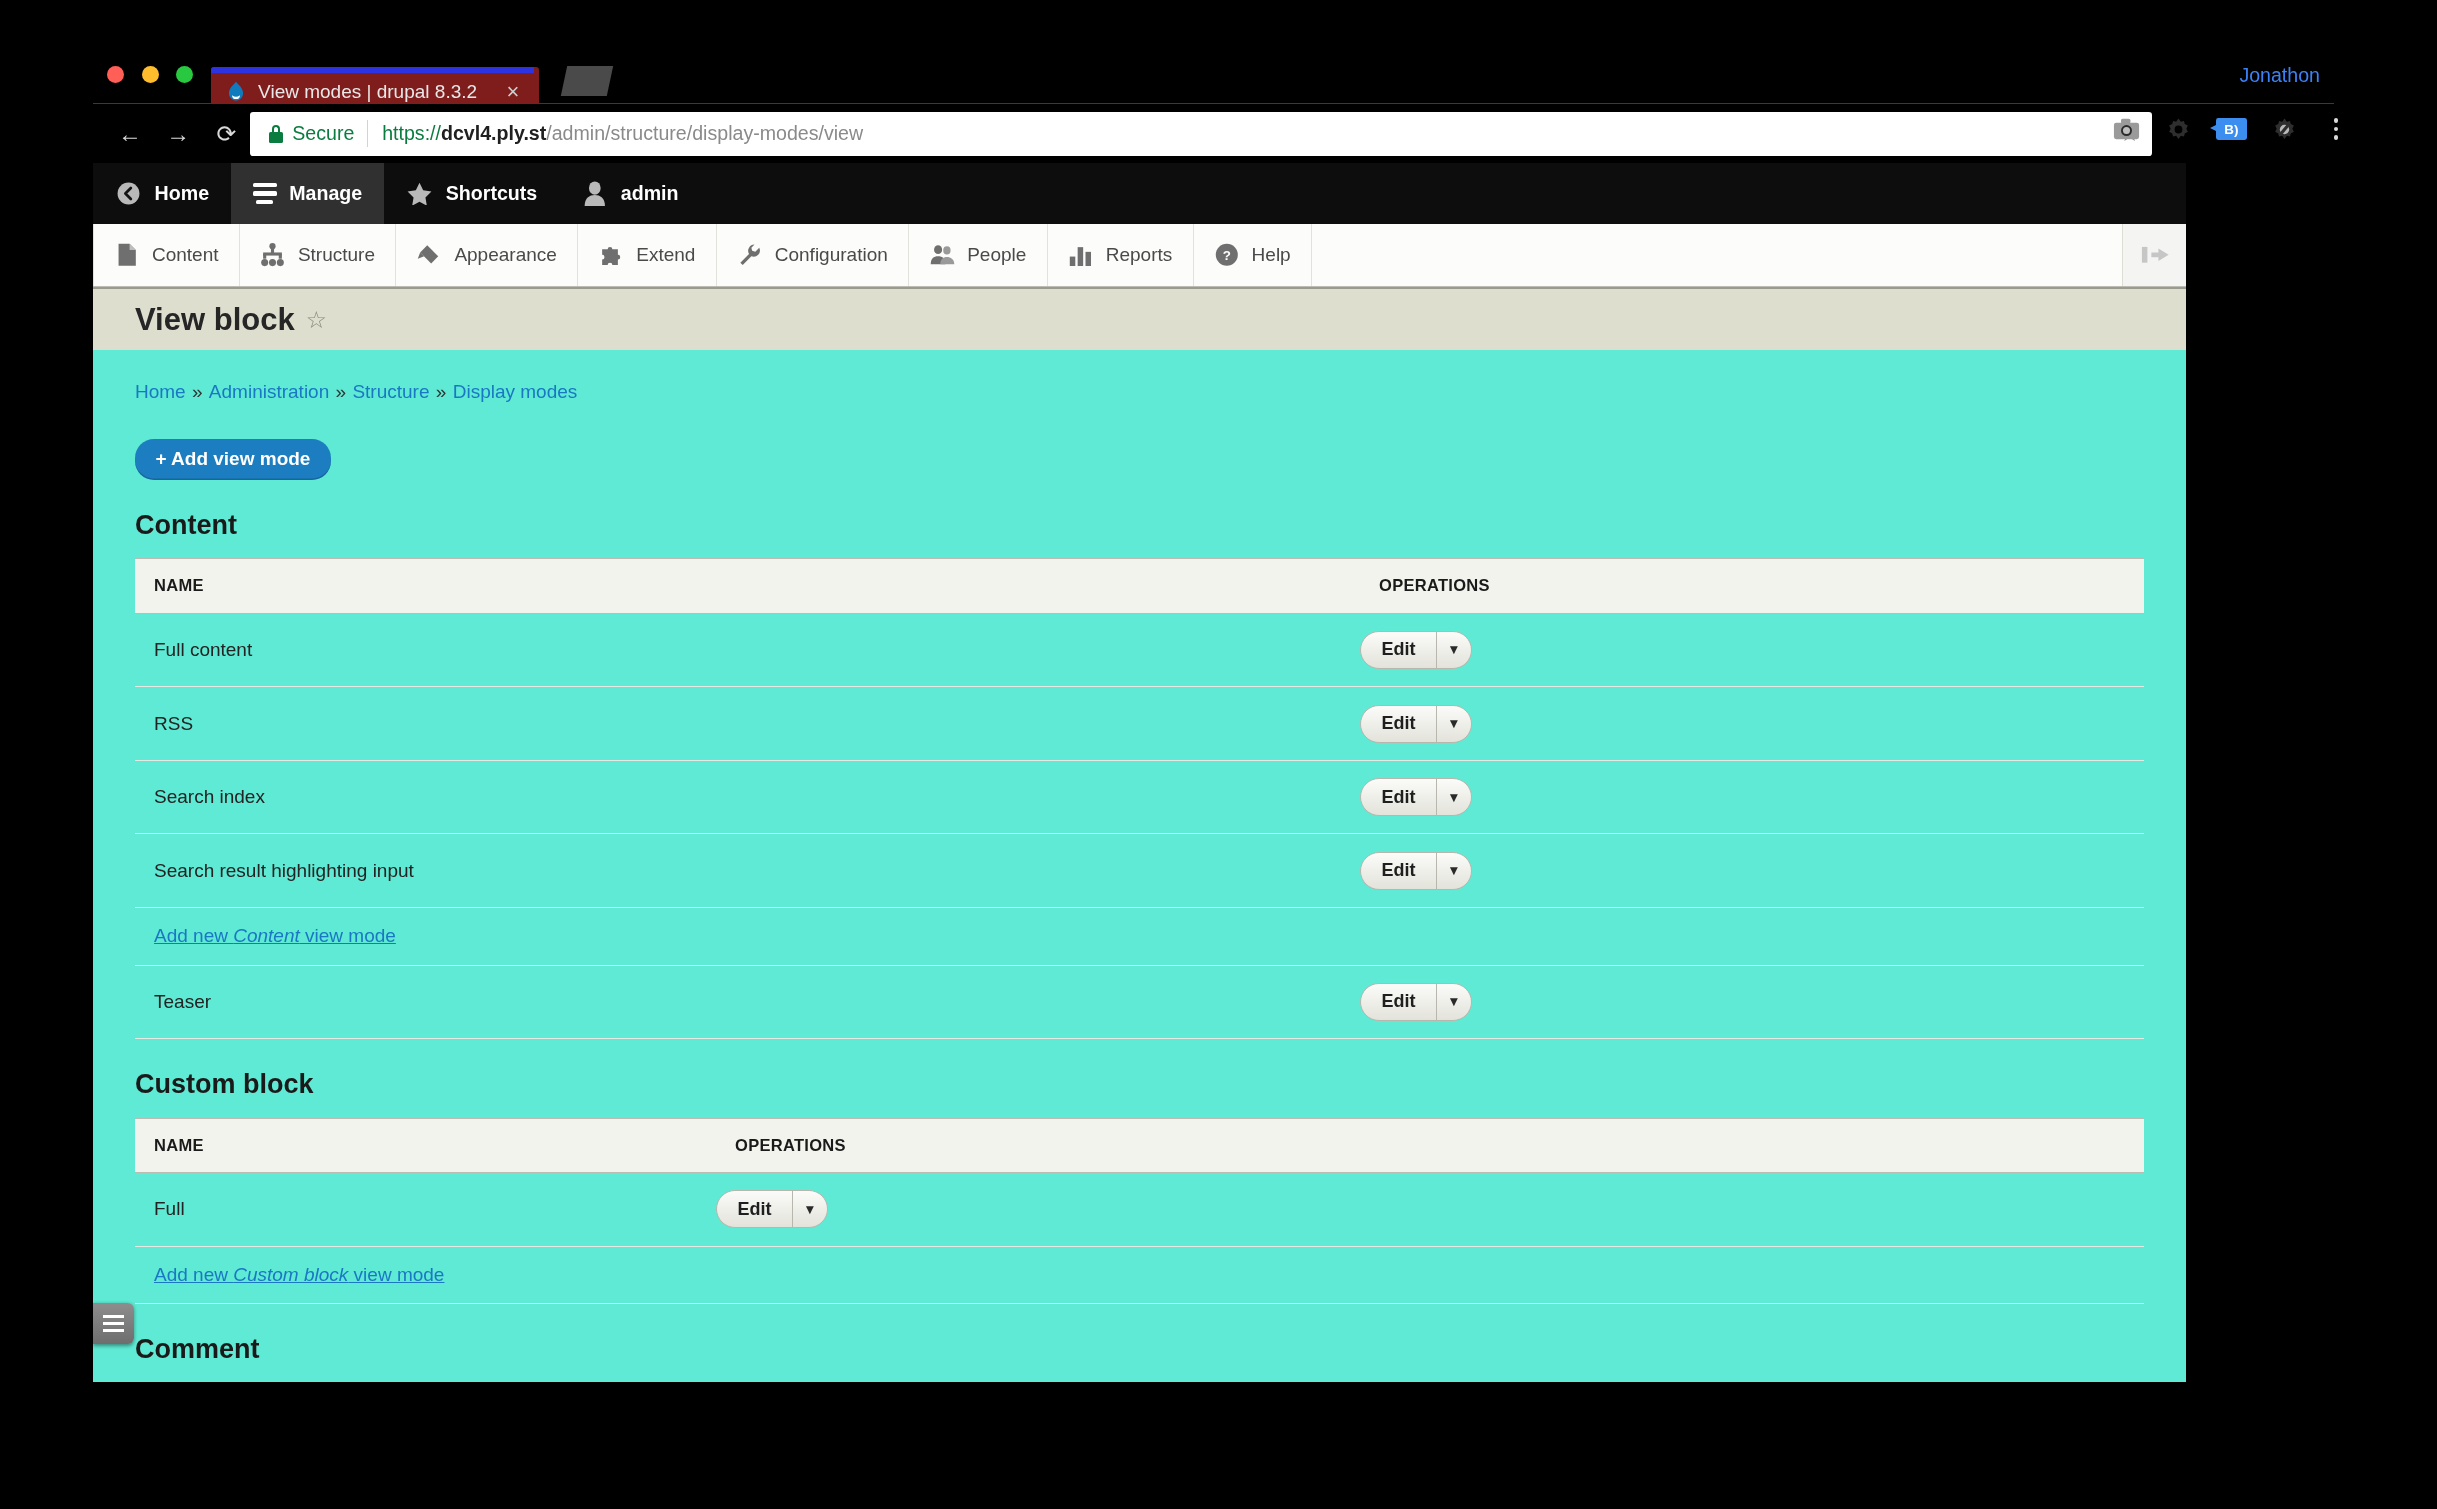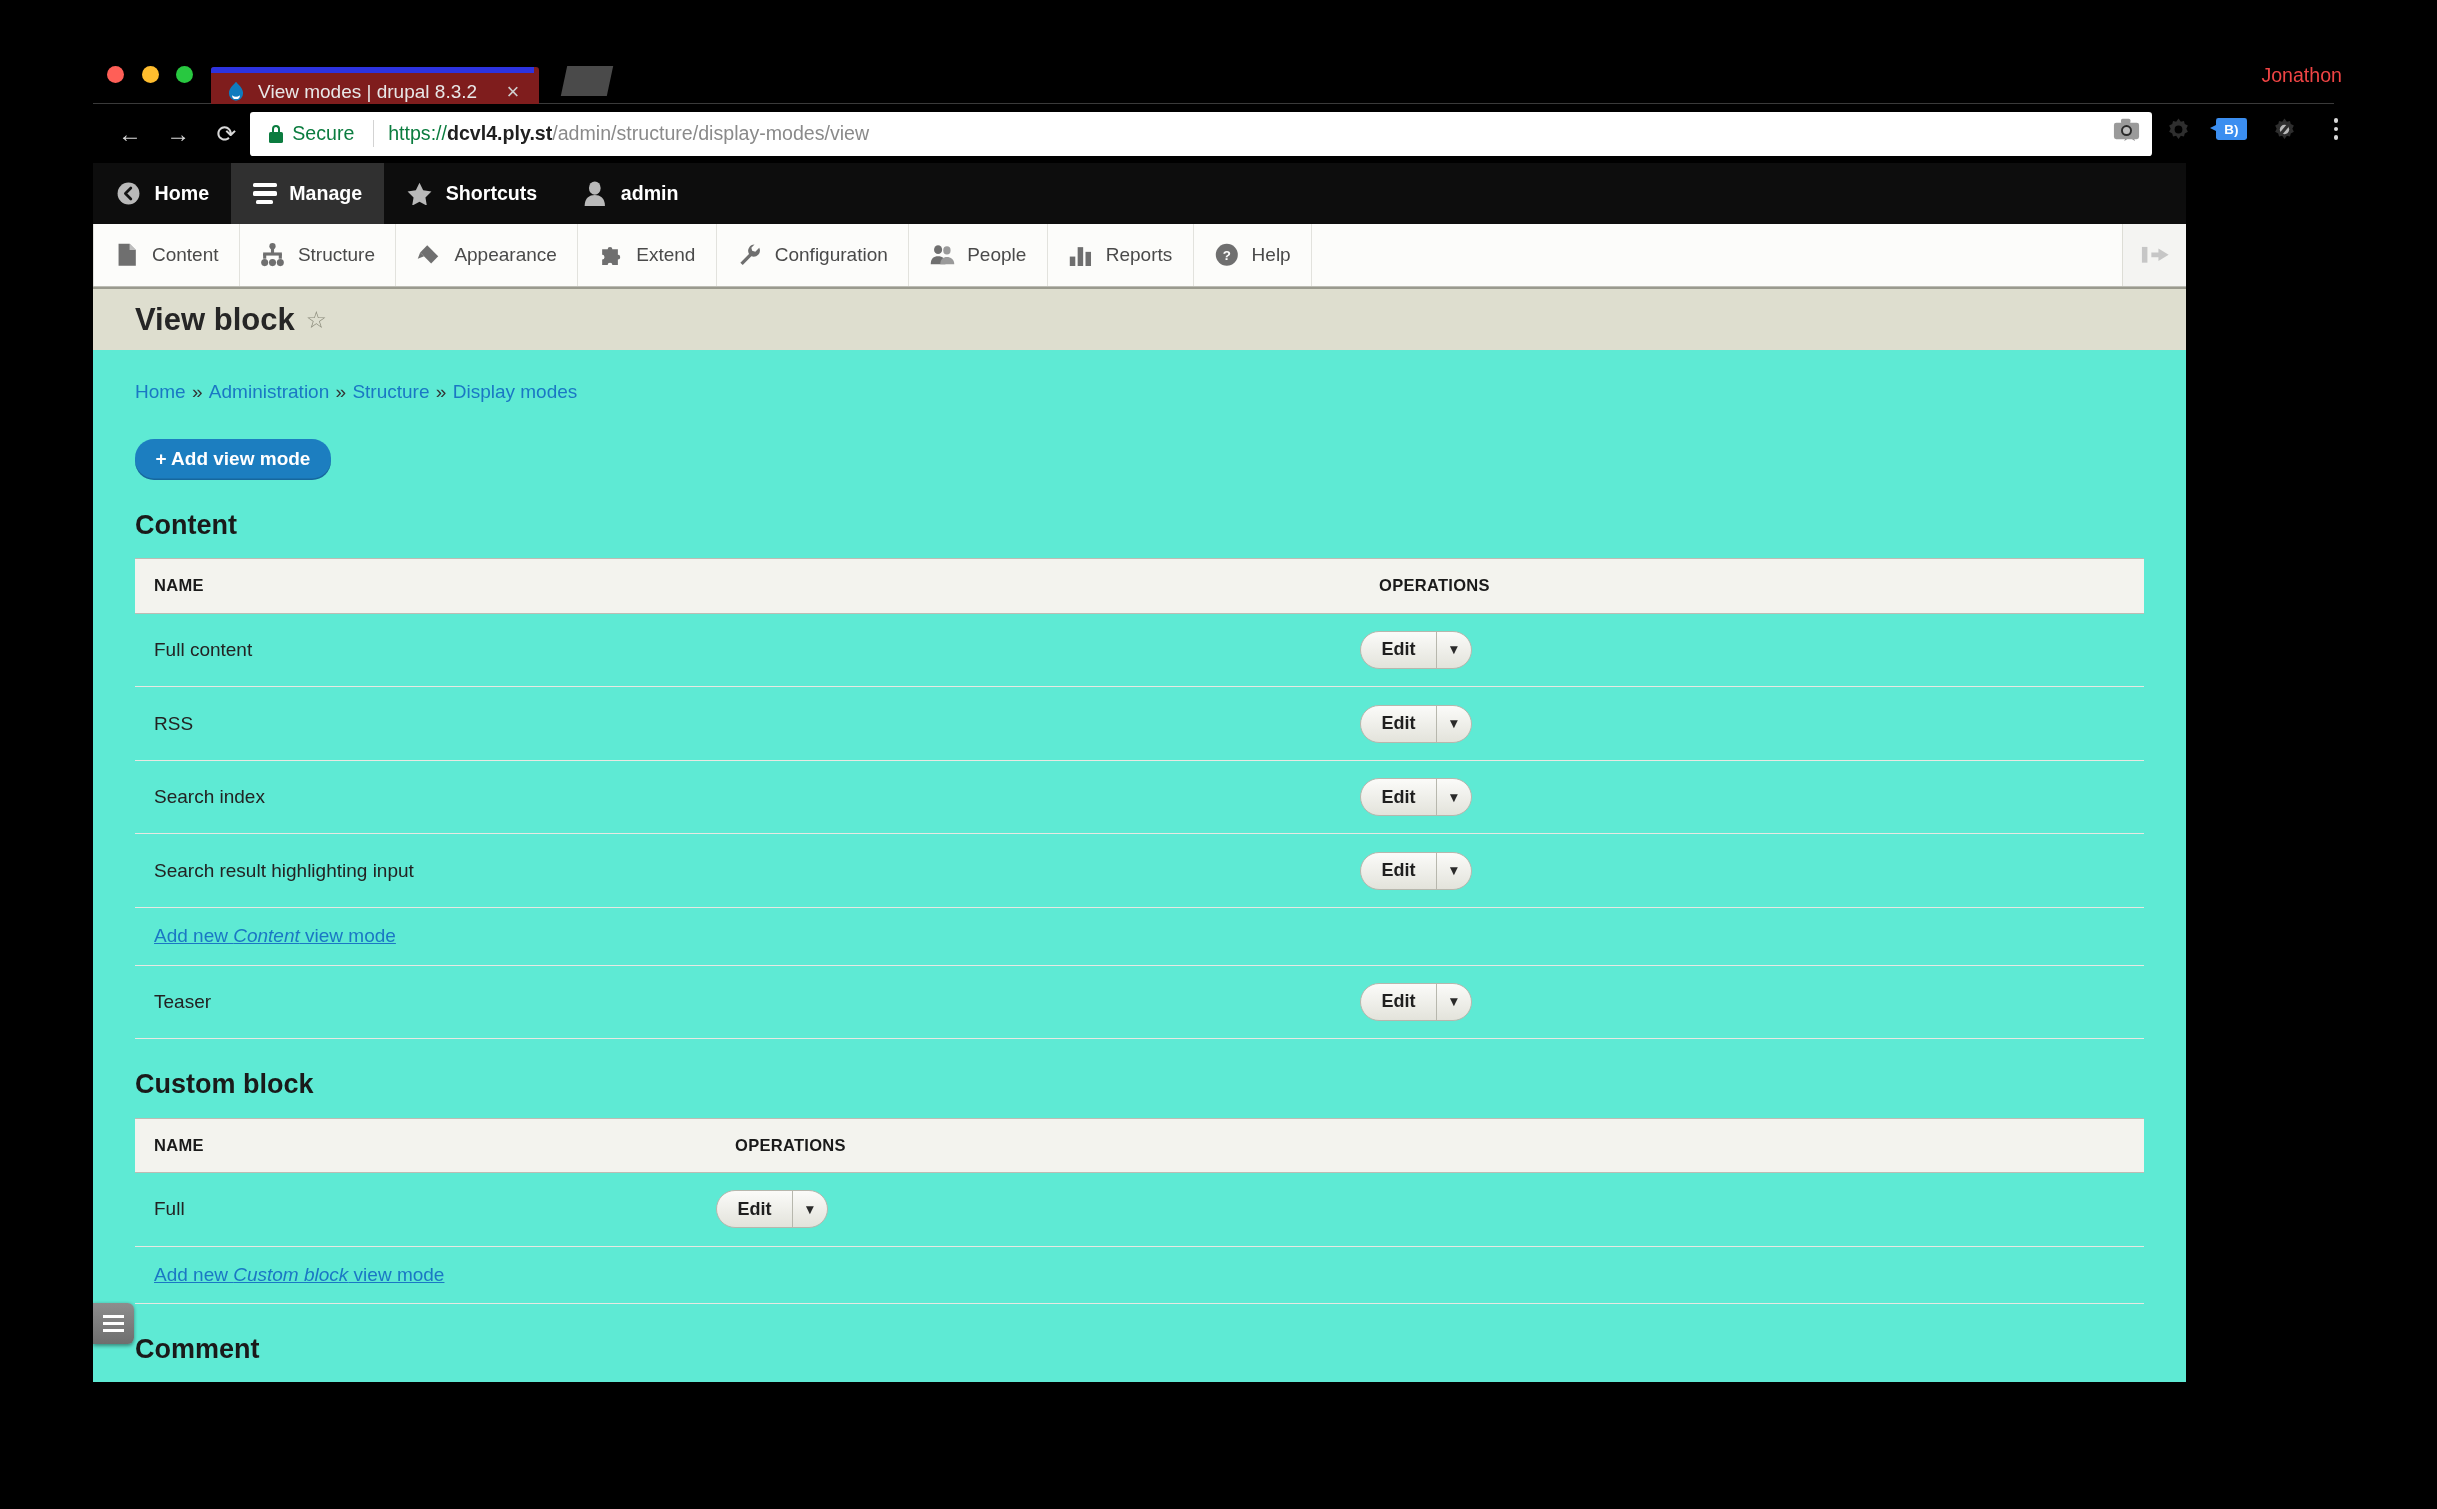--- a/index.html
+++ b/index.html
@@ -63,22 +63,22 @@
     width: 27px; text-align: center; flex: 0 0 auto;
     margin-right: 3.1px;
   }
   .new-tab-shape {
     position: absolute; left: 471px; top: 22px;
     width: 46px; height: 30px;
     background: #4a4a4a;
     transform: skewX(-12deg);
   }
   .profile-name {
-    position: absolute; right: 22px; top: 20.4px;
-    color: #ef4444; font-size: 19.6px;
+    position: absolute; right: 44px; top: 20.4px;
+    color: #3b82f6; font-size: 19.6px;
   }
   .tabstrip-underline {
     position: absolute; left: 446px; right: 30px; bottom: 0;
     height: 0.8px; background: #3a3a3a;
   }
   .tabstrip-underline-left {
     position: absolute; left: 0; width: 118px; bottom: 0;
     height: 0.8px; background: #3a3a3a;
   }
 
@@ -102,21 +102,21 @@
     border-radius: 3.1px;
     display: flex; align-items: center;
     padding: 0 12.6px;
   }
   .lock-icon {
     width: 14px; height: 17.3px; margin-left: 6.3px; margin-right: 9.4px;
     position: relative; flex: 0 0 auto;
   }
   .lock-body { position: absolute; bottom: 0; left: 0; width: 14px; height: 10.2px; background: #0b7c3f; border-radius: 1.6px;}
   .lock-shackle { position:absolute; top:0; left:3.1px; width:7.9px; height:8.6px; border:2.4px solid #0b7c3f; border-bottom:none; border-radius:4.7px 4.7px 0 0;}
-  .secure-label { color: #0b7c3f; font-size: 19.6px; margin-right: 19px; }
+  .secure-label { color: #0b7c3f; font-size: 19.6px; margin-right: 13px; }
   .omni-divider { width:0.8px; height:27px; background:#d3d3d3; margin-right:14px; }
   .url { font-size: 19.6px; color: #3a3a3a; white-space: nowrap; }
   .url .scheme { color: #0b7c3f; }
   .url .host { color: #202020; font-weight: bold; }
   .url .path { color: #8a8a8a; }
   .omni-star { margin-left: auto; color: #7a7a7a; font-size: 22px; }
 
   .toolbar-icons {
     position: absolute; right: 14px; top: 11px;
     display: flex; align-items: center; gap: 23.6px;

